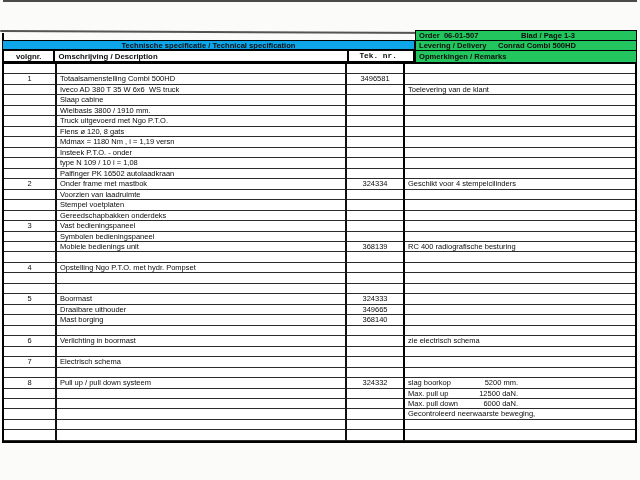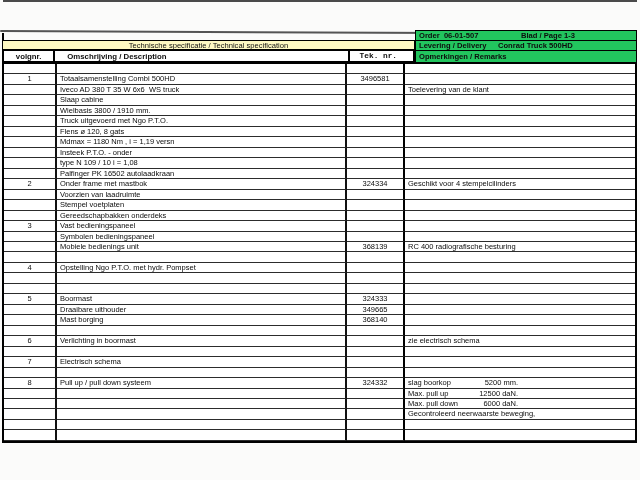--- a/index.html
+++ b/index.html
@@ -16,30 +16,30 @@
   
   .top-edge { left: 3px; top: 0; width: 634px; height: 2px; background: #2a2a2a; opacity: .85; }
   .streak   { left: 0; top: 31px; width: 447px; height: 2px; background: #1c1c1c; opacity: .75;
               transform: rotate(.25deg); border-radius: 2px; }
   .notch    { left: 2px; top: 33px; width: 2px; height: 9px; background: #000; }
 
   
   .title-row {
     left: 2px; top: 40px; width: 413px; height: 11px;
     border: 1px solid #000; border-bottom: 2px solid #000;
-    font-size: 7.6px; font-weight: normal; text-align: center; line-height: 9px;
-    white-space: pre; background: #fef9c3;
+    font-size: 7.6px; font-weight: bold; text-align: center; line-height: 9px;
+    white-space: pre; background: #0ea5e9;
   }
   .lhdr { left: 2px; top: 50px; width: 413px; height: 13px; display: flex; }
   .lhdr > div {
     border-left: 2px solid #000; border-top: 1px solid #000; border-bottom: 2px solid #000;
     font-size: 7.8px; font-weight: bold; line-height: 11px; white-space: pre; background: #fff;
   }
   .lhdr .h-volg { width: 61px; text-align: center; }
-  .lhdr .h-desc { width: 350px; padding-left: 12px; }
+  .lhdr .h-desc { width: 350px; padding-left: 3px; }
   .lhdr .h-tek  { width: 78px;  padding-left: 10px; border-right: 2px solid #000; font-family: Liberation Mono, monospace; }
 
   .rbox { left: 415px; width: 222px; height: 11px; border: 1.5px solid #000; background: #22c55e;
           font-size: 7.6px; font-weight: bold; line-height: 9px; white-space: pre; }
   .rbox .lab  { position: absolute; left: 3px; top: 0; }
   .rbox .val1 { position: absolute; left: 105px; top: 0; }
   .rbox .val2 { position: absolute; left: 82px; top: 0; }
   .r1 { top: 30px; }
   .r2 { top: 40px; }
   .r3 { top: 50px; height: 13px; line-height: 11px; }
@@ -68,21 +68,21 @@
 <div class="abs top-edge"></div>
 <div class="abs streak"></div>
 <div class="abs notch"></div>
 
 <div class="abs rbox r1">
   <span class="lab">Order  06-01-507</span>
   <span class="val1">Blad / Page 1-3</span>
 </div>
 <div class="abs rbox r2">
   <span class="lab">Levering / Delivery</span>
-  <span class="val2">Conrad Truck 500HD</span>
+  <span class="val2">Conrad Combi 500HD</span>
 </div>
 <div class="abs rbox r3">
   <span class="lab">Opmerkingen / Remarks</span>
 </div>
 
 <div class="abs title-row">Technische specificatie / Technical specification</div>
 <div class="abs lhdr">
   <div class="h-volg">volgnr.</div>
   <div class="h-desc">Omschrijving / Description</div>
   <div class="h-tek">Tek. nr.</div>

